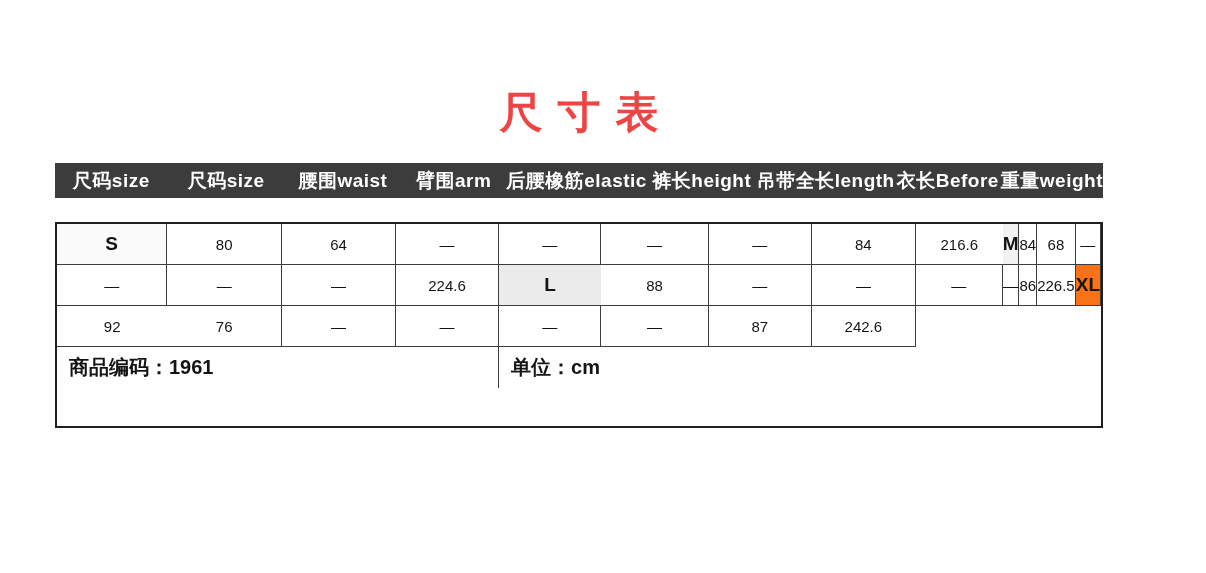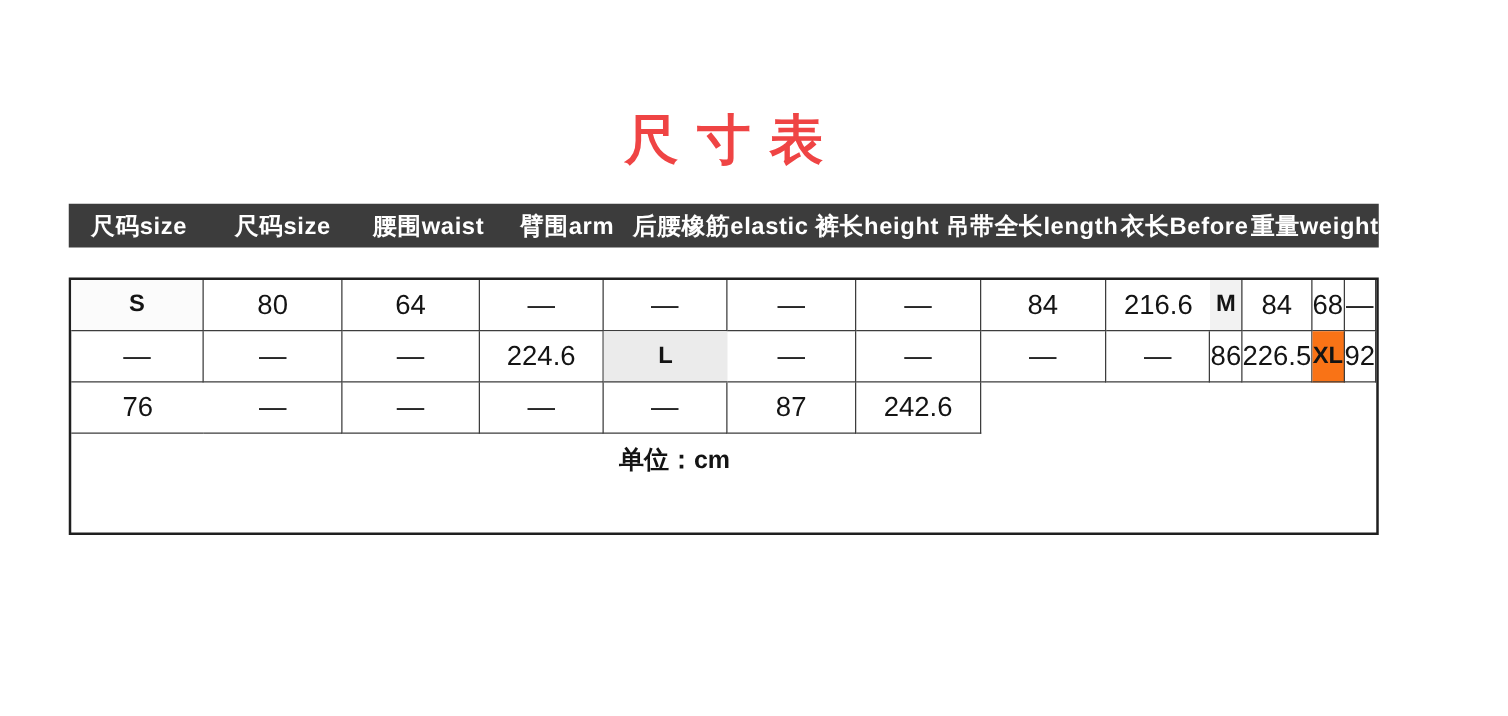--- a/index.html
+++ b/index.html
@@ -25,21 +25,21 @@
     letter-spacing:0.5px;white-space:nowrap;
   }
   .body-table{
     position:absolute;left:55px;top:222px;width:1048px;
     border:2px solid #1f1f1f;box-sizing:border-box;background:#ffffff;
     grid-template-rows:repeat(4,41px) 38px;
   }
   .cell{
     border-right:1px solid #3d3d3d;border-bottom:1px solid #3d3d3d;
     display:flex;align-items:center;justify-content:center;
-    font-size:22px;color:#141414;overflow:hidden;
+    font-size:15px;color:#141414;overflow:hidden;
   }
   .cell:nth-child(9n){border-right:none;}
   .size-cell{font-weight:bold;font-size:19px;}
   .shade0{background:#fbfbfb;}
   .shade1{background:#f2f2f2;}
   .shade2{background:#ebebeb;}
   .shade3{background:#f97316;}
   .footer-cell{
     border-bottom:none;justify-content:flex-start;
     font-weight:bold;font-size:20px;padding-left:12px;box-sizing:border-box;
@@ -81,33 +81,35 @@
     <div class="cell size-cell shade1">M</div>
     <div class="cell">84</div>
     <div class="cell">68</div>
     <div class="cell">—</div>
     <div class="cell">—</div>
     <div class="cell">—</div>
     <div class="cell">—</div>
     <div class="cell">224.6</div>
 
     <div class="cell size-cell shade2">L</div>
+    <div class="cell">88</div>
     <div class="cell">—</div>
     <div class="cell">—</div>
     <div class="cell">—</div>
     <div class="cell">—</div>
     <div class="cell">86</div>
     <div class="cell">226.5</div>
 
     <div class="cell size-cell shade3">XL</div>
     <div class="cell">92</div>
     <div class="cell">76</div>
     <div class="cell">—</div>
     <div class="cell">—</div>
     <div class="cell">—</div>
     <div class="cell">—</div>
     <div class="cell">87</div>
     <div class="cell">242.6</div>
 
+    <div class="cell footer-cell span4">商品编码：1961</div>
     <div class="cell footer-cell span5">单位：cm</div>
 
   </div>
 </div>
 
 </body></html>

